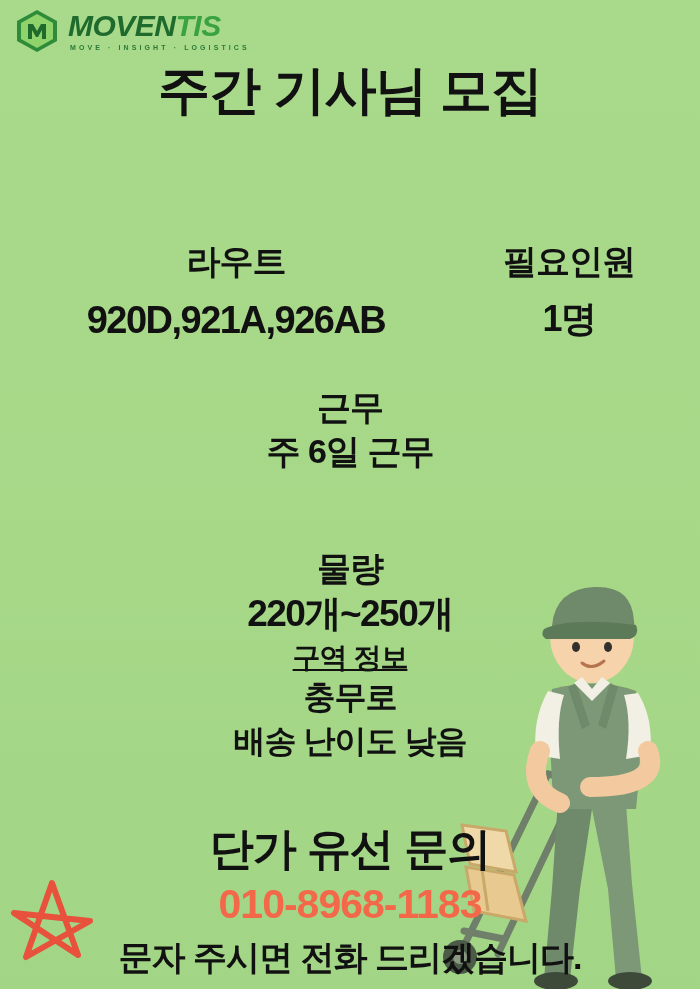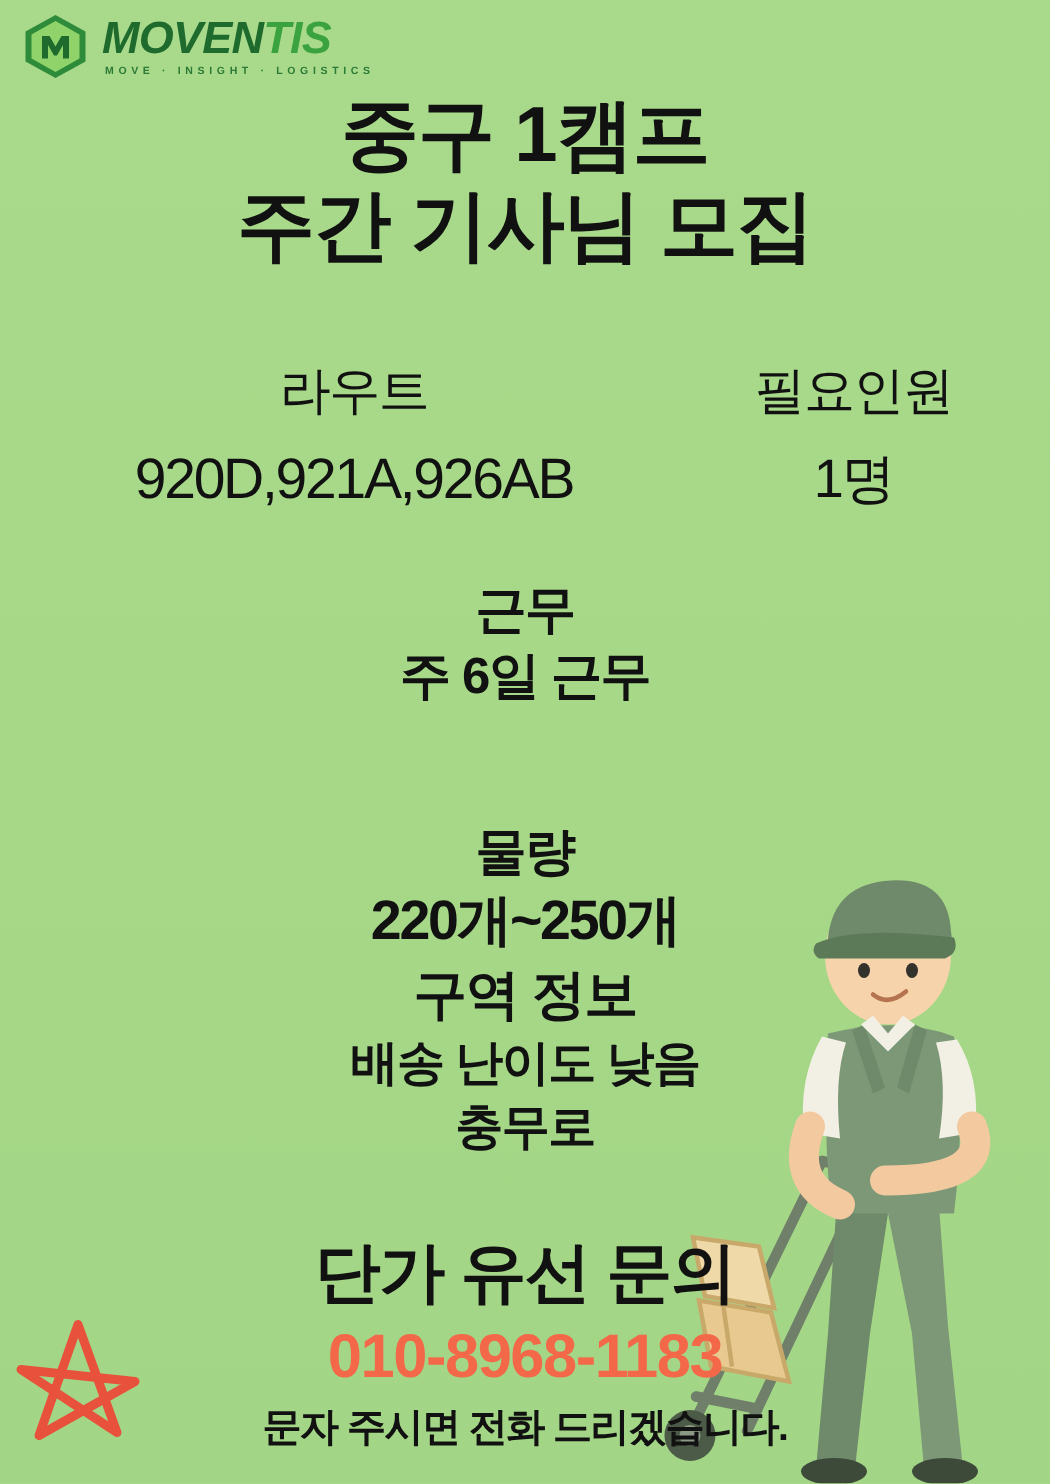--- a/index.html
+++ b/index.html
@@ -75,21 +75,21 @@
   .two-col {
     position: absolute;
     top: 240px;
     left: 0;
     right: 0;
     display: flex;
     justify-content: center;
     align-items: flex-start;
     gap: 38px;
     color: #111;
-    font-weight: normal;
+    font-weight: bold;
   }
   .col {
     text-align: center;
   }
   .col .label {
     font-size: 34px;
     line-height: 1.25;
     letter-spacing: -1px;
   }
   .col .value {
@@ -117,21 +117,21 @@
     line-height: 1.3;
   }
   .block .value {
     font-size: 34px;
     line-height: 1.3;
   }
   .block.work { top: 385px; }
   .block.volume { top: 546px; }
   .block.volume .value { font-size: 37px; letter-spacing: -1.5px; }
   .block.area { top: 640px; }
-  .block.area .label { font-size: 36px; }
+  .block.area .label { font-size: 28px; text-decoration: underline; }
   .block.area .value { font-size: 32px; line-height: 1.35; }
 
   
   .contact {
     position: absolute;
     left: 0;
     right: 0;
     top: 820px;
     text-align: center;
     font-weight: bold;
@@ -143,21 +143,21 @@
     font-size: 44px;
     line-height: 1.3;
   }
   .contact .phone {
     font-size: 41px;
     line-height: 1.35;
     color: #f4684a;
     letter-spacing: -1px;
   }
   .contact .note {
-    font-size: 26px;
+    font-size: 34px;
     line-height: 1.3;
     margin-top: 2px;
   }
 
   
   .star {
     position: absolute;
     left: 6px;
     bottom: 22px;
     width: 92px;
@@ -188,21 +188,20 @@
         <path d="M14 31 L14 16 L19 16 L23 23 L27 16 L32 16 L32 31 L28 31 L28 22 L24 29 L22 29 L18 22 L18 31 Z" fill="#1f6b2e"></path>
       </svg>
     </span>
     <span class="logo-text-block">
       <span class="logo-word"><span>MOVEN</span><span class="accent">TIS</span></span>
       <span class="logo-sub">MOVE · INSIGHT · LOGISTICS</span>
     </span>
   </div>
 
   <div class="headline">
-    <div>중구 1캠프</div>
     <div>주간 기사님 모집</div>
   </div>
 
   <div class="two-col">
     <div class="col route">
       <div class="label">라우트</div>
       <div class="value">920D,921A,926AB</div>
     </div>
     <div class="col need">
       <div class="label">필요인원</div>
@@ -215,22 +214,22 @@
     <div class="value">주 6일 근무</div>
   </div>
 
   <div class="block volume">
     <div class="label">물량</div>
     <div class="value">220개~250개</div>
   </div>
 
   <div class="block area">
     <div class="label">구역 정보</div>
+    <div class="value">충무로</div>
     <div class="value">배송 난이도 낮음</div>
-    <div class="value">충무로</div>
   </div>
 
   <div class="worker">
     <svg width="260" height="430" viewBox="0 0 260 430" aria-hidden="true">
 
       <g stroke="#6f7f6a" stroke-width="7" fill="none" stroke-linecap="round">
         <line x1="20" y1="395" x2="108" y2="215"></line>
         <line x1="58" y1="395" x2="140" y2="222"></line>
         <line x1="108" y1="215" x2="140" y2="222"></line>
         <line x1="24" y1="372" x2="64" y2="380"></line>

